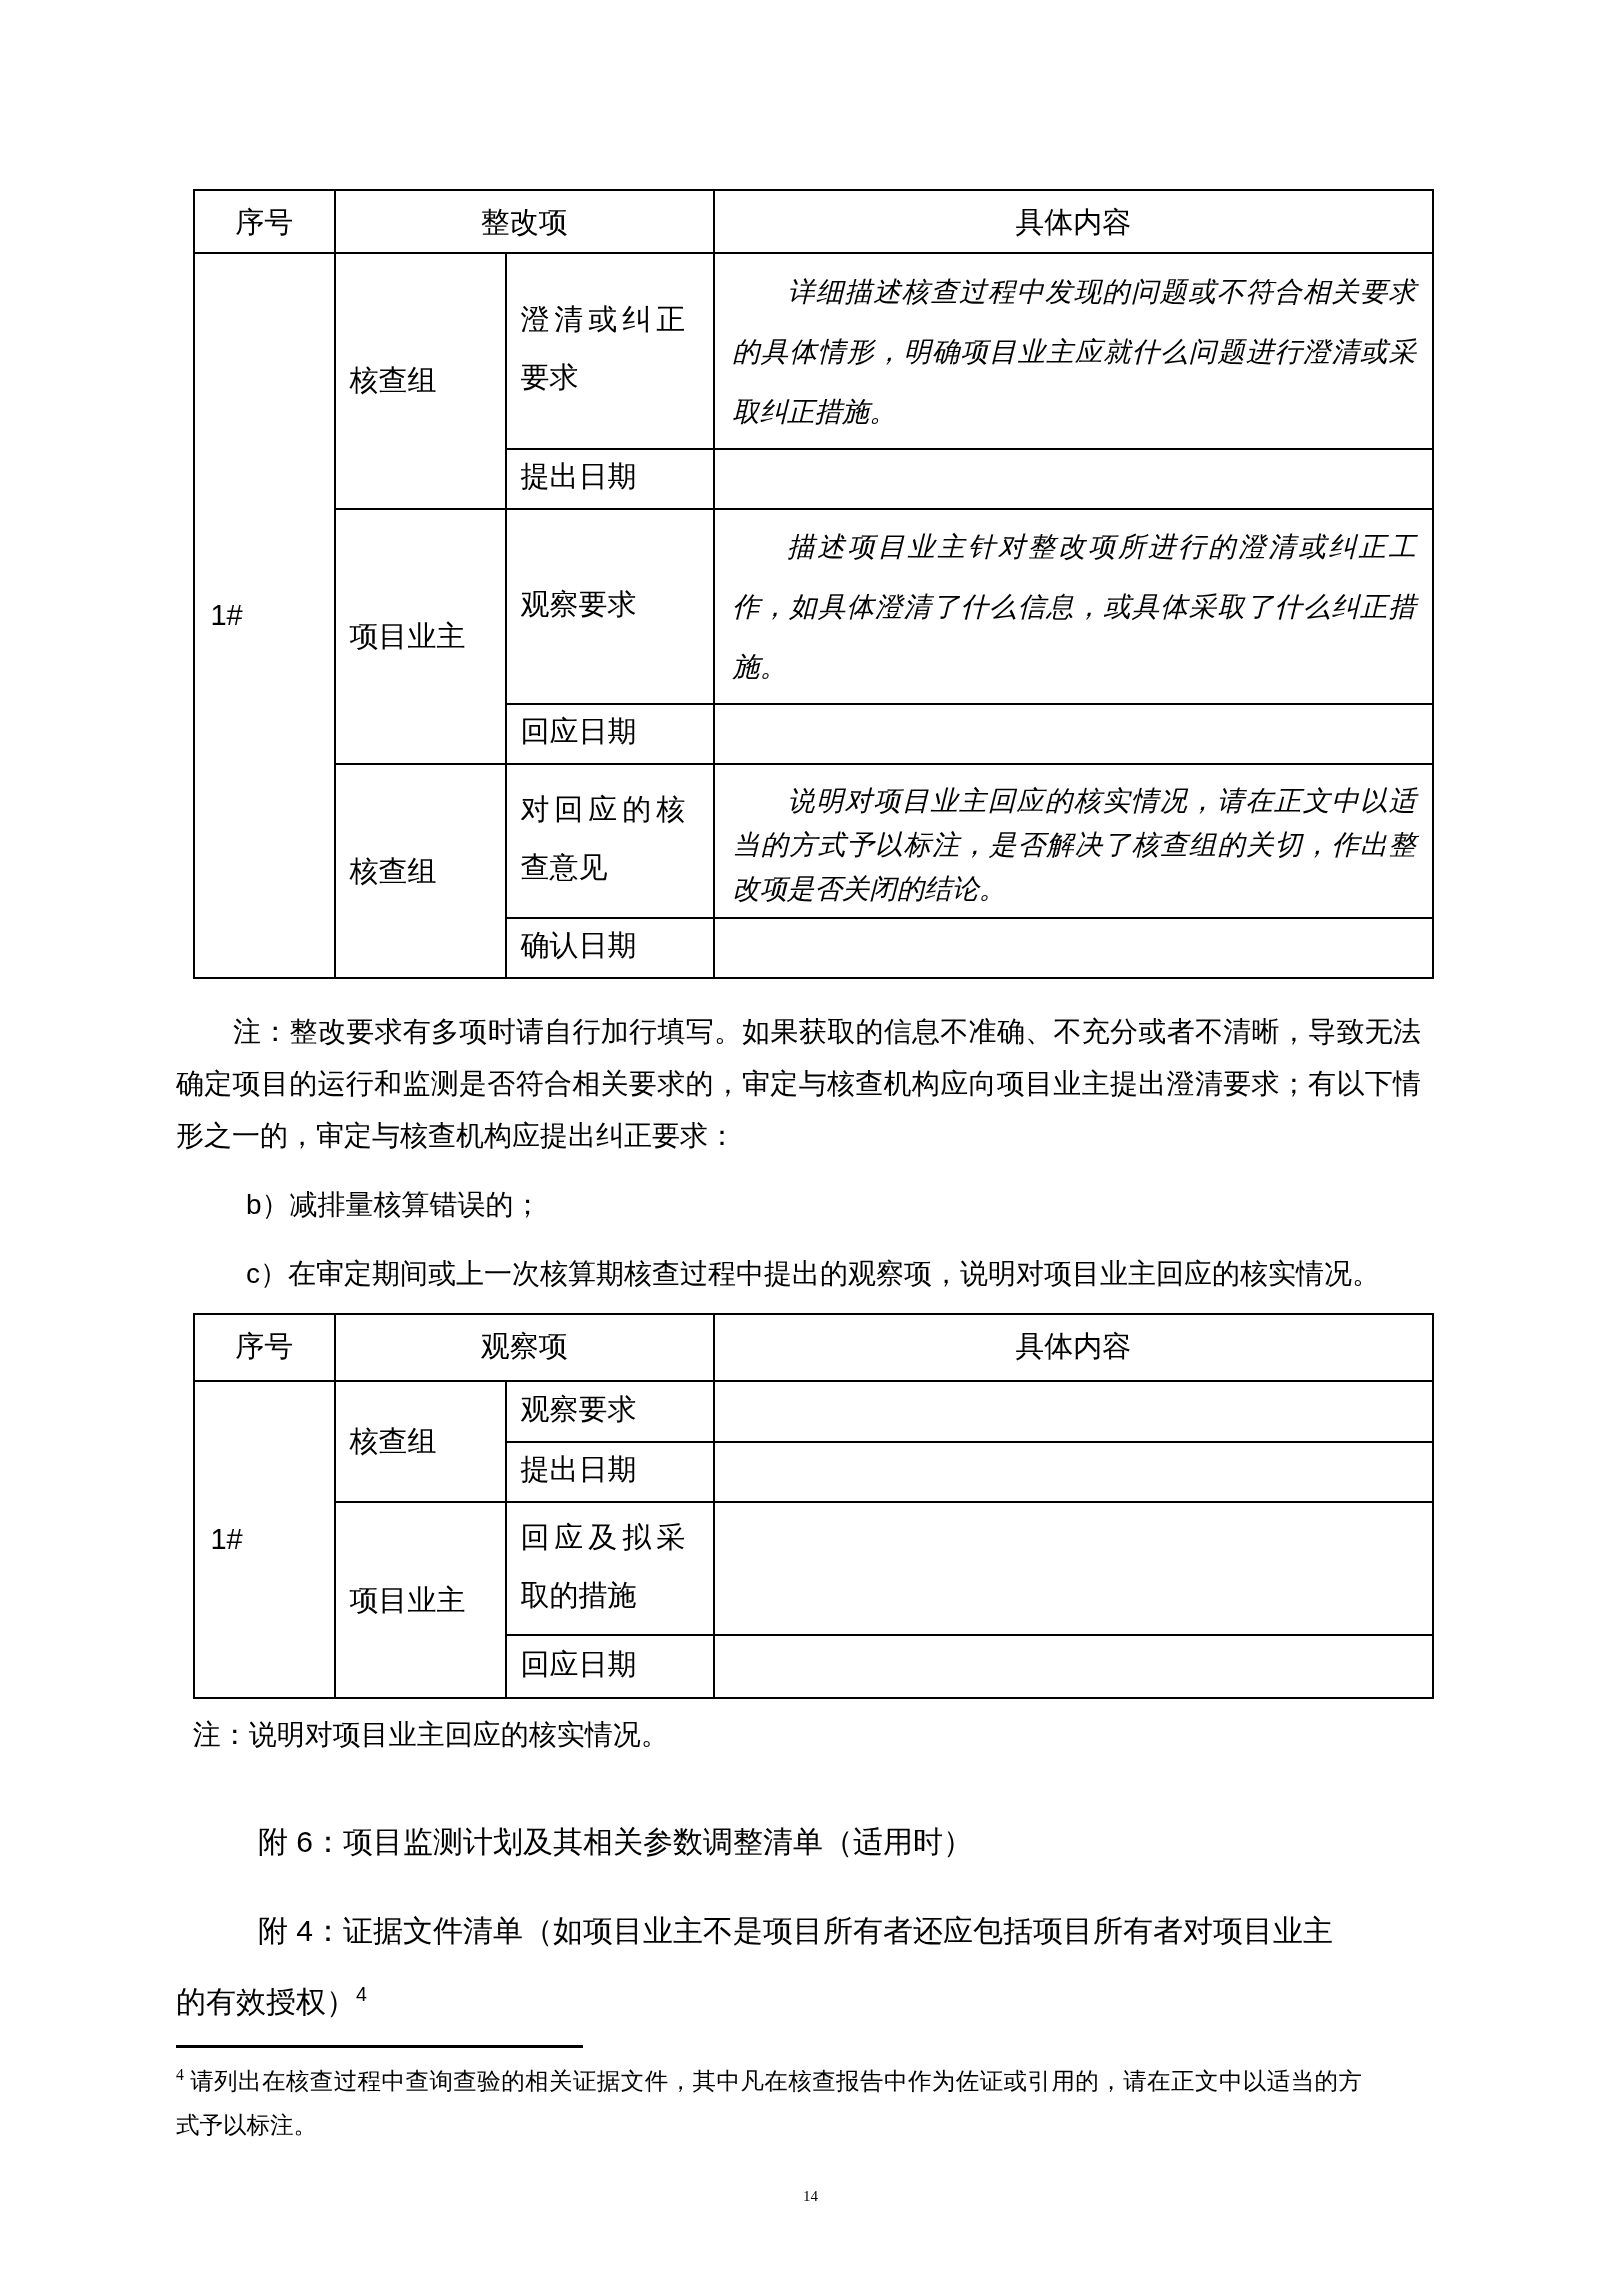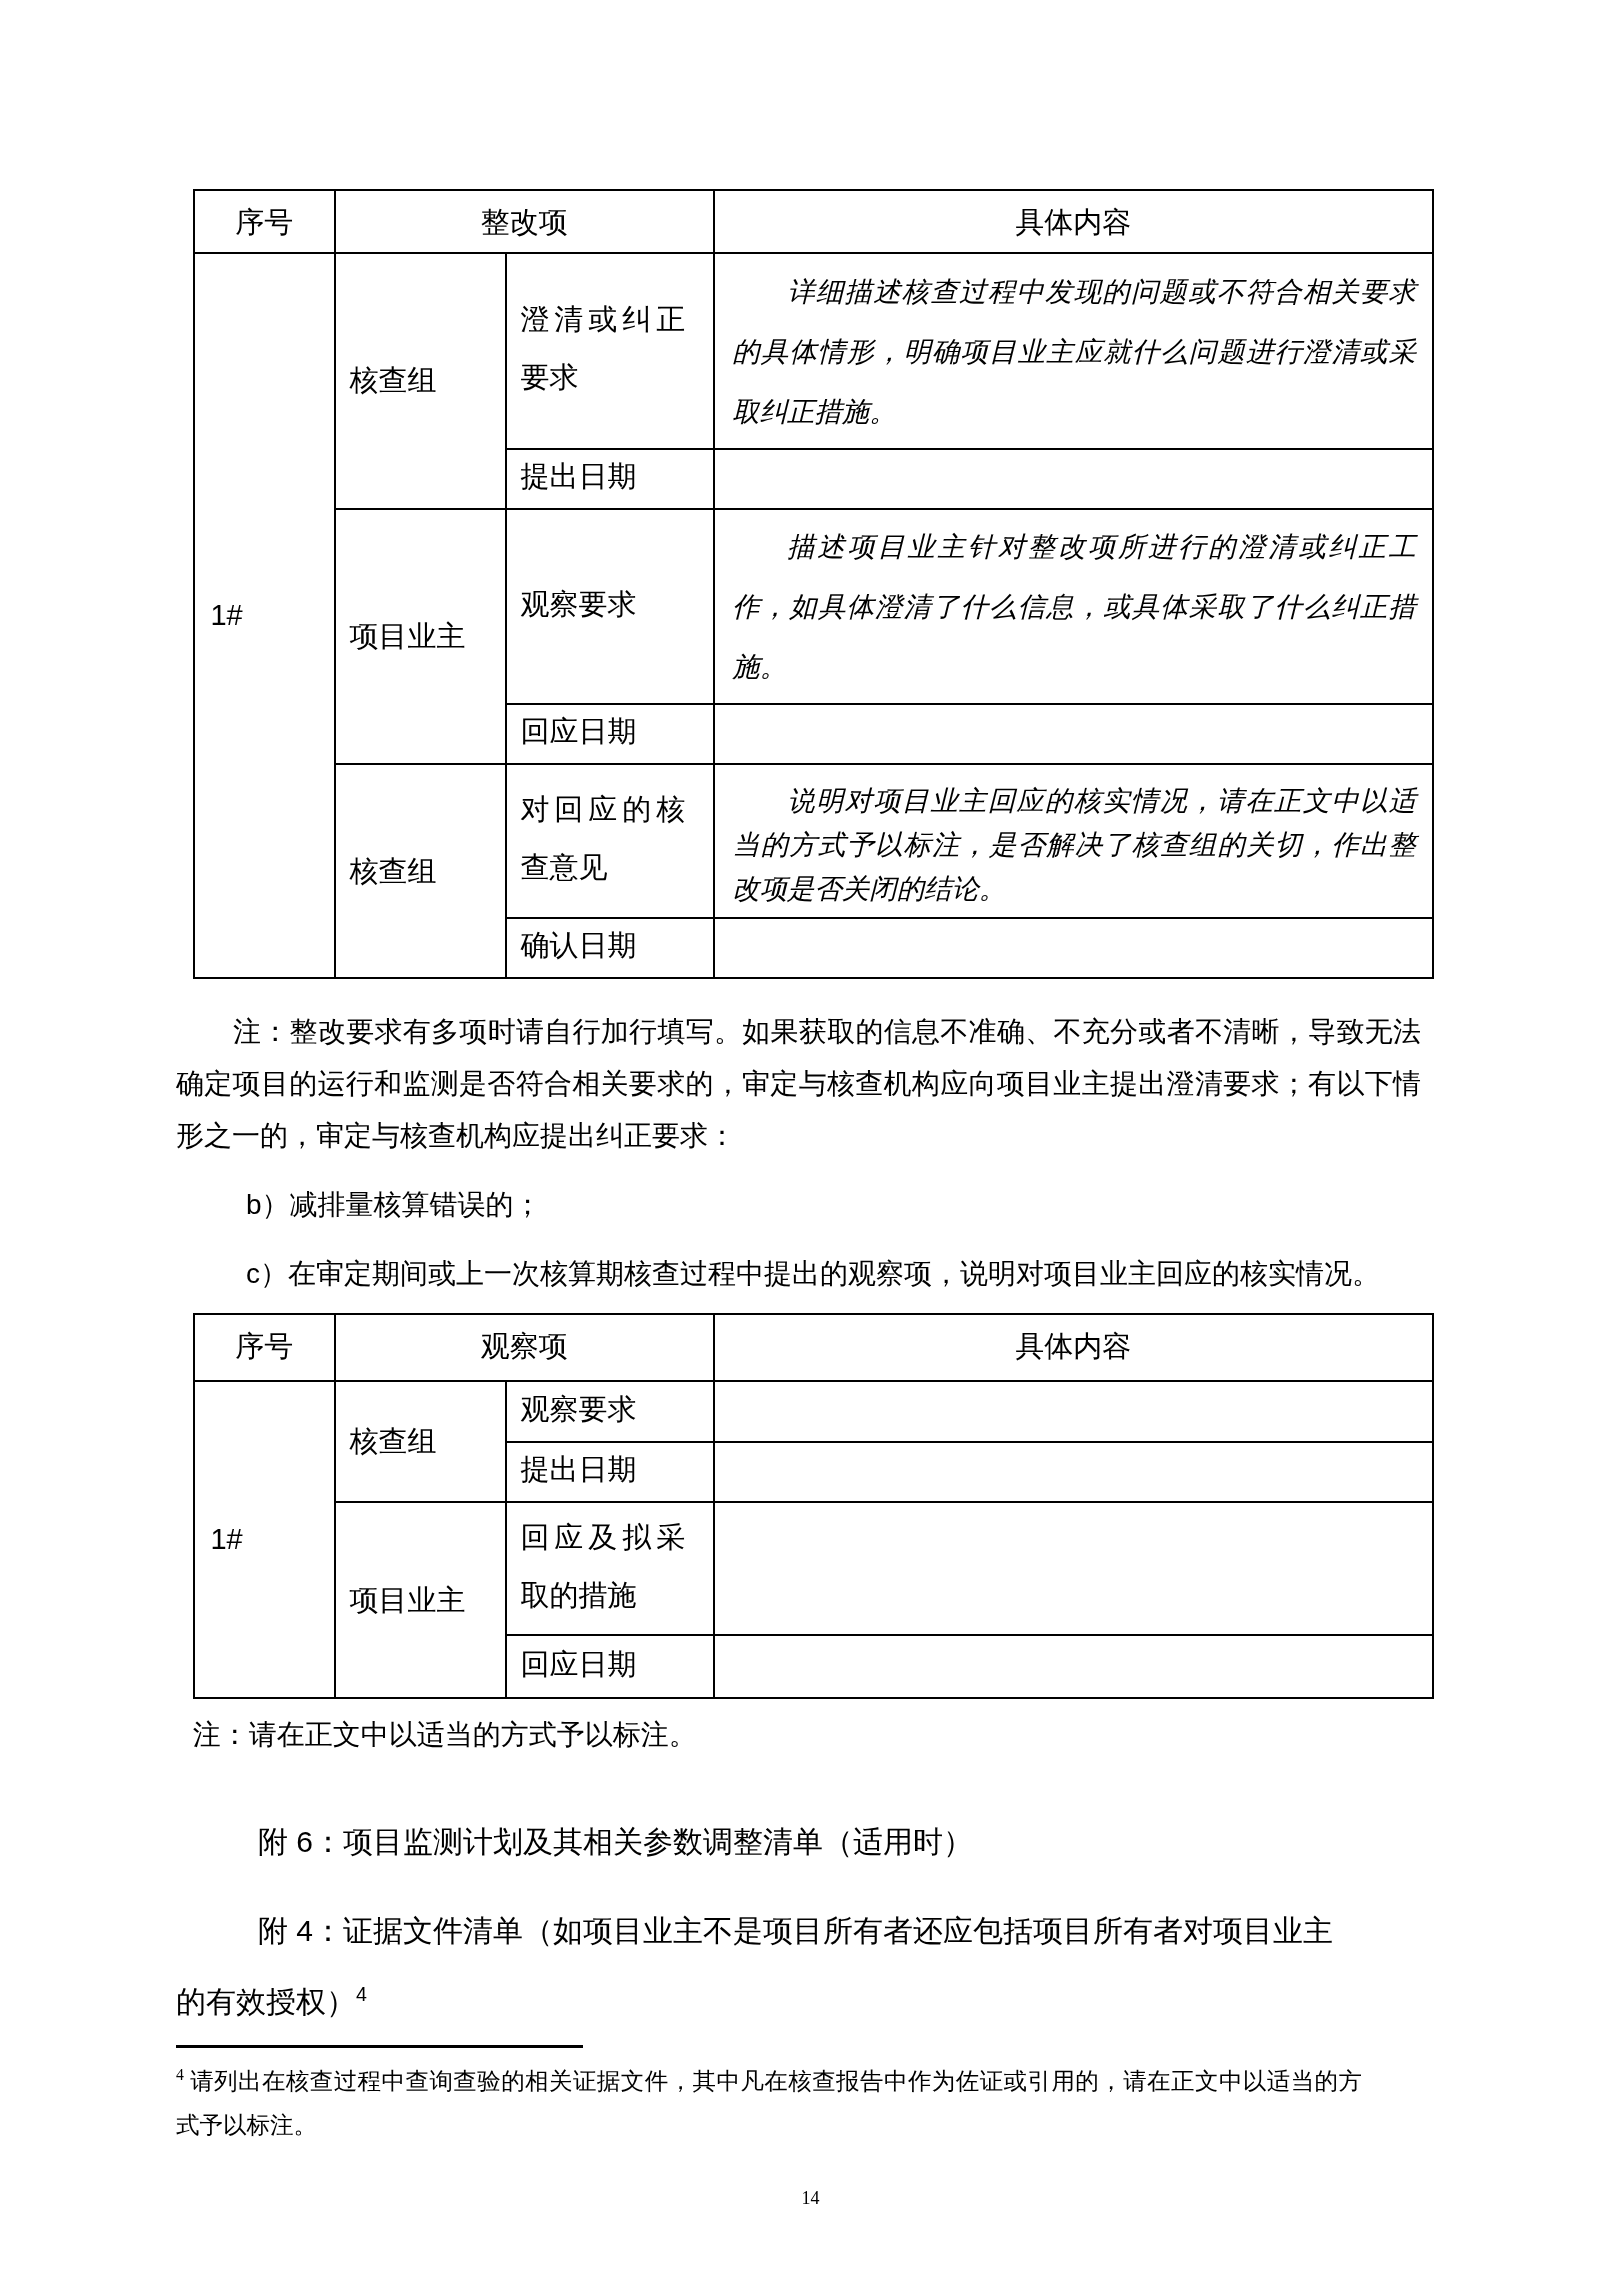--- a/index.html
+++ b/index.html
@@ -59,21 +59,21 @@
   
   .fn-sep{margin-top:7.8px;width:407px;border-top:3.9px solid #000;height:0;}
   .footnote{
     margin:5.9px 0 0 0;width:1186px;
     font-family:"Liberation Serif",serif;
     font-size:23.5px;line-height:44px;text-align:justify;
   }
   .footnote sup{font-size:15.7px;}
   .page-number{
     margin-top:41px;width:1269px;text-align:center;
-    font-family:"Liberation Serif",serif;font-size:18px;
+    font-family:"Liberation Serif",serif;font-size:15px;
   }
 </style>
 </head>
 <body>
 
 <div class="page">
 
   <table class="doc-table">
     <colgroup>
         <col class="c1">
@@ -157,21 +157,21 @@
       <td class="sublabel">回应及拟采取的措施</td>
       <td class="desc-cell"></td>
     </tr>
     <tr style="height:63px">
       <td class="sublabel">回应日期</td>
       <td class="desc-cell"></td>
     </tr>
   </tbody>
     </table>
 
-  <p class="note2">注：请在正文中以适当的方式予以标注。</p>
+  <p class="note2">注：说明对项目业主回应的核实情况。</p>
 
   <p class="attach a3">附 6：项目监测计划及其相关参数调整清单（适用时）</p>
   <p class="attach a4"><span>附 4：证据文件清单（如项目业主不是项目所有者还应包括项目所有者对项目业主的有效授权）</span><sup class="fn-ref">4</sup></p>
 
   <div class="fn-sep"></div>
   <p class="footnote"><sup>4</sup> <span>请列出在核查过程中查询查验的相关证据文件，其中凡在核查报告中作为佐证或引用的，请在正文中以适当的方式予以标注。</span></p>
 
   <div class="page-number">14</div>
 
 </div>

